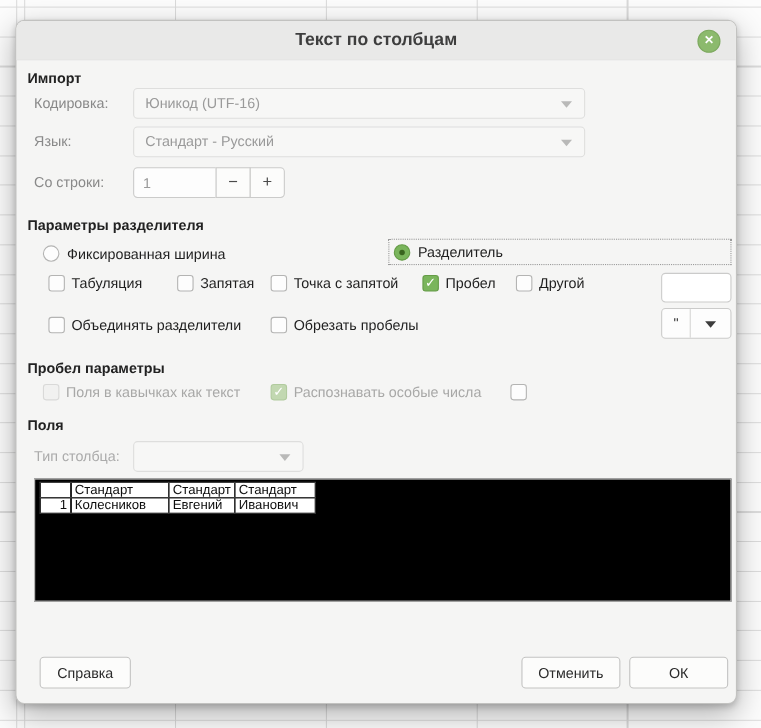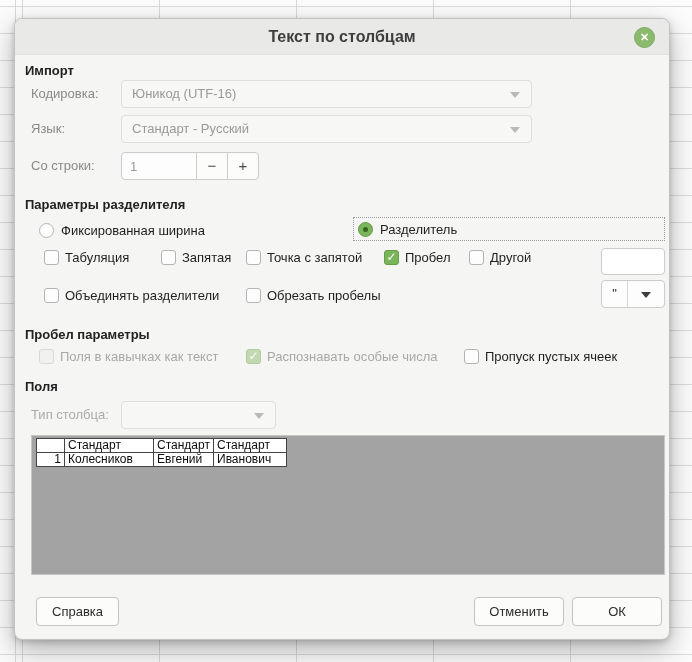--- a/index.html
+++ b/index.html
@@ -78,21 +78,21 @@
   .cb.disabled.checked .box { background:#c2d8b1; border-color:#b1cb9e; }
 
   .inline-label { position:absolute; line-height:28px; color:#1f1f1f; }
 
   .combo { position:absolute; width:64px; height:28px; background:#fdfdfd; border:1px solid #cbcbca; border-radius:4px; display:flex; }
   .combo .val { width:26px; border-right:1px solid #d6d6d5; text-align:center; line-height:26px; color:#333; font-size:13px; }
   .combo .arrwrap { flex:1; position:relative; cursor:pointer; }
   .combo .arrwrap .arr2 { position:absolute; left:50%; top:11px; margin-left:-5px; width:0; height:0;
     border-left:5px solid transparent; border-right:5px solid transparent; border-top:6px solid #3c3c3c; }
 
-  .preview { position:absolute; left:16px; top:416px; width:634px; height:140px; background:#a3a3a3; border:1px solid #c6c6c5; overflow:hidden; }
+  .preview { position:absolute; left:16px; top:416px; width:634px; height:112px; background:#000000; border:1px solid #c6c6c5; overflow:hidden; }
   .preview-table { position:absolute; left:4px; top:2px; border-collapse:collapse; table-layout:fixed; font-size:12px; color:#0d0d0d; }
   .preview-table td { border:1px solid #454545; height:13px; line-height:13px; padding:0 3px; white-space:nowrap; overflow:hidden; background:#fff; }
   .preview-table td.rn { text-align:right; }
   .c0 { width:28px; } .c1 { width:89px; } .c2 { width:60px; } .c3 { width:73px; }
 
   .btn {
     position:absolute; height:29px; background:#fcfcfb; border:1px solid #c3c3c2; border-radius:4px;
     font-family:inherit; font-size:13px; color:#2b2b2b; text-align:center; cursor:pointer; padding:0;
   }
 </style>
@@ -184,21 +184,20 @@
       <span>Поля в кавычках как текст</span>
     </div>
     <div class="cb disabled checked" style="left:231px; top:330px;">
       <span class="box">
           <span class="mark">✓</span>
         </span>
       <span>Распознавать особые числа</span>
     </div>
     <div class="cb" style="left:449px; top:330px;">
       <span class="box"></span>
-      <span>Пропуск пустых ячеек</span>
     </div>
 
     <div class="heading" style="top:360px;">Поля</div>
 
     <div class="flabel disabled" style="left:16px; top:382px;">Тип столбца:</div>
     <div class="select disabled" style="left:106px; top:382px; width:155px;">
       <span></span>
       <span class="arr"></span>
     </div>
 

